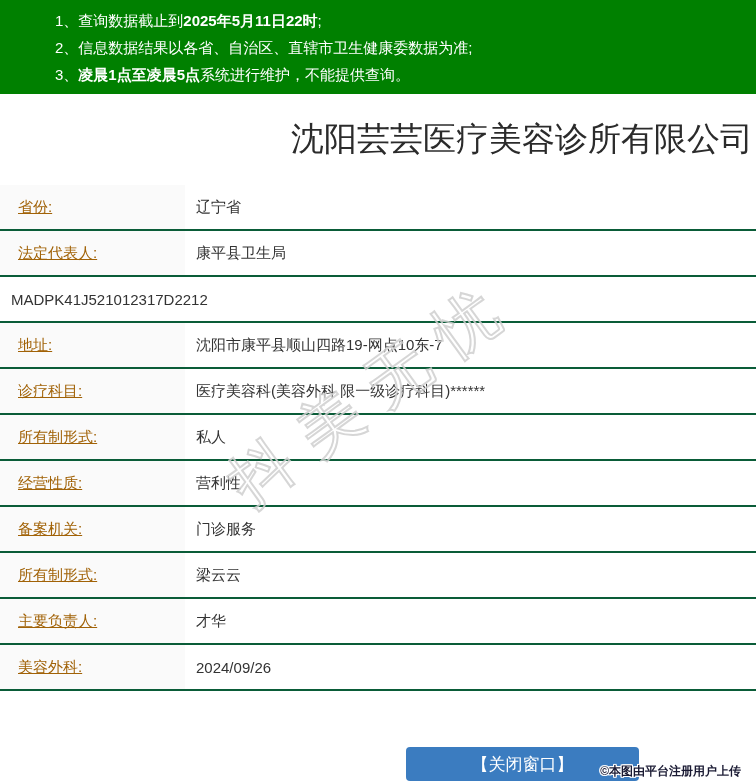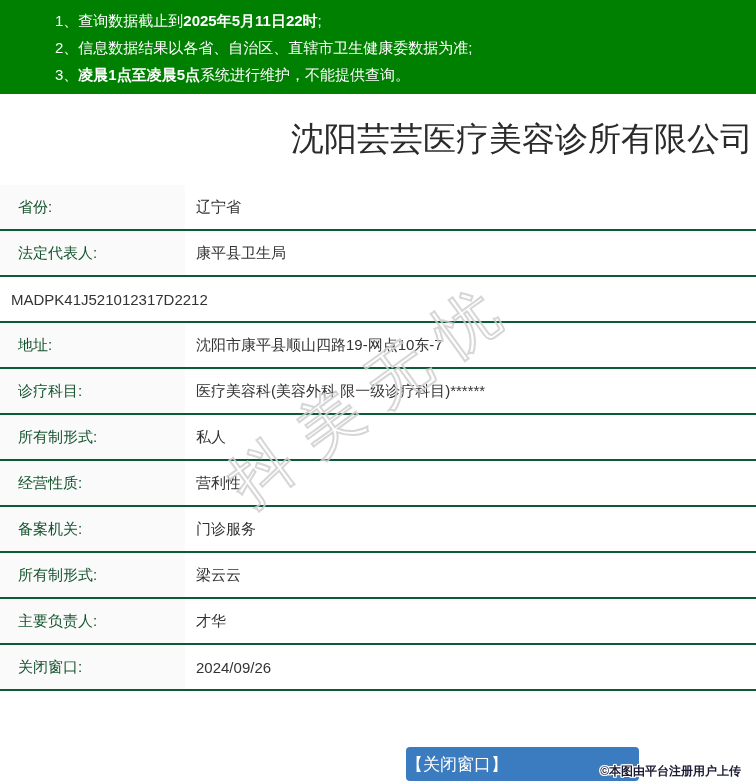--- a/index.html
+++ b/index.html
@@ -47,21 +47,22 @@
     height: 46px;
     border-bottom: 2px solid #0a5c38;
   }
   .detail-label {
     flex: 0 0 185px;
     background: #fafafa;
     padding-left: 18px;
     display: flex;
     align-items: center;
     font-size: 15px;
-    color: #14532d;
+    color: #a16207;
+    text-decoration: underline;
   }
   .detail-value {
     flex: 1 1 auto;
     padding-left: 11px;
     display: flex;
     align-items: center;
     font-size: 15px;
     color: #333333;
     white-space: nowrap;
   }
@@ -83,21 +84,21 @@
   .close-button {
     position: absolute;
     left: 406px; top: 747px;
     width: 233px; height: 34px;
     background: #3b7cc0;
     border: none;
     border-radius: 4px;
     color: #ffffff;
     font-size: 17px;
     font-family: "Liberation Sans", "DejaVu Sans", sans-serif;
-    text-align: left;
+    text-align: center;
     cursor: pointer;
     z-index: 7;
   }
   
   .copyright {
     position: absolute;
     right: 15px; bottom: 2px;
     font-size: 12px;
     font-weight: bold;
     color: #1a1a33;
@@ -157,21 +158,21 @@
     </div>
     <div class="detail-row">
       <div class="detail-label">所有制形式:</div>
       <div class="detail-value">梁云云</div>
     </div>
     <div class="detail-row">
       <div class="detail-label">主要负责人:</div>
       <div class="detail-value">才华</div>
     </div>
     <div class="detail-row">
-      <div class="detail-label">关闭窗口:</div>
+      <div class="detail-label">美容外科:</div>
       <div class="detail-value">2024/09/26</div>
     </div>
   </div>
 
 </div>
 
 <div class="watermark">抖美无忧</div>
 
 <button class="close-button">【关闭窗口】</button>
 

